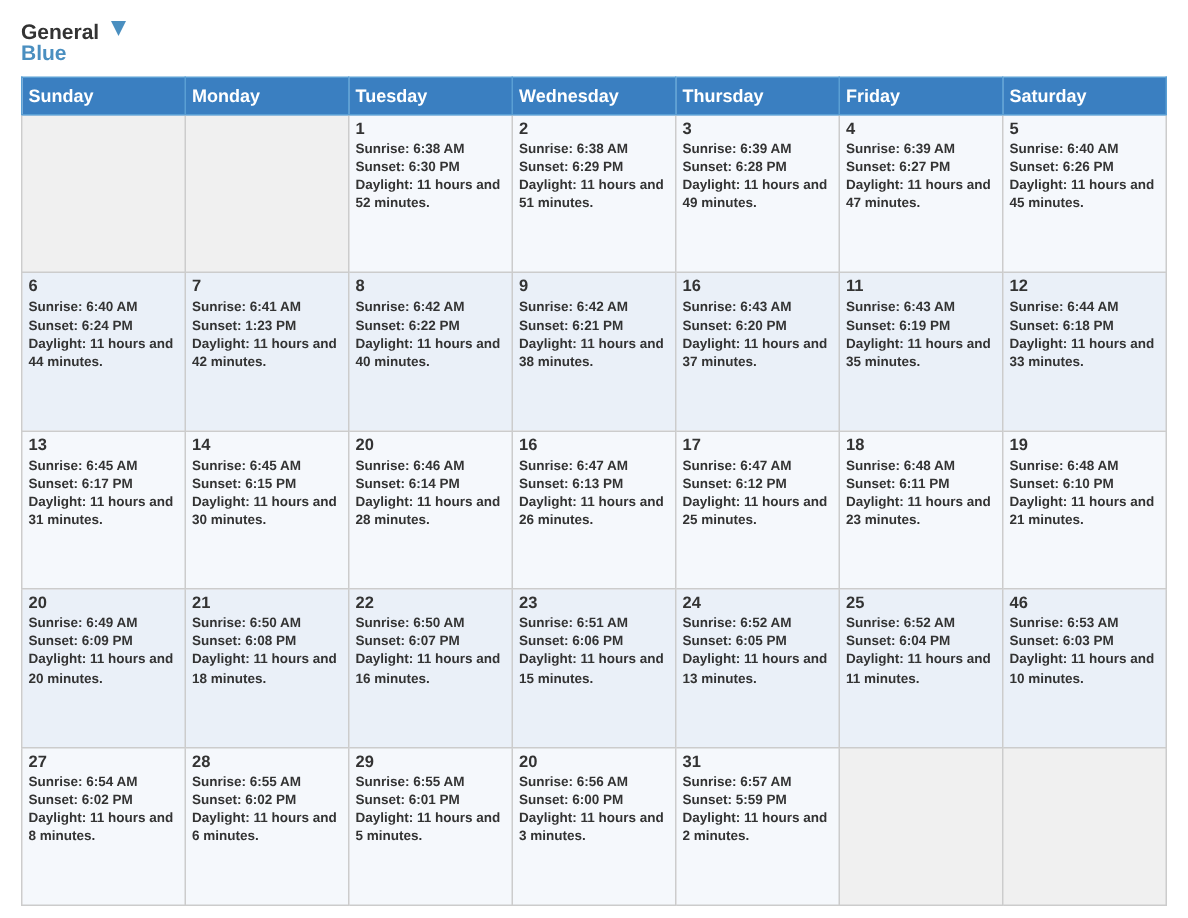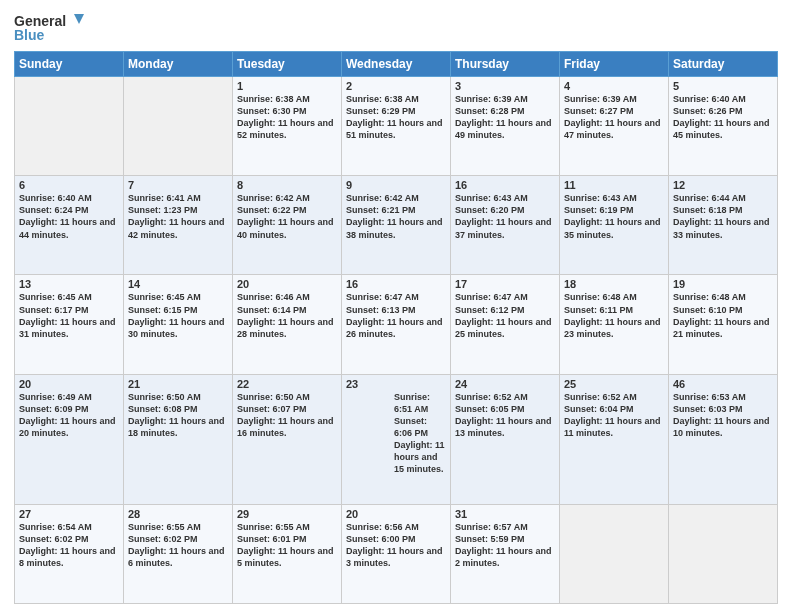--- a/index.html
+++ b/index.html
@@ -254,21 +254,21 @@
 Daylight: 11 hours and 18 minutes.</div>
           </td>
           <td>
             <span class="day-num">22</span>
             <div class="cell-info" style="white-space: pre-line;">Sunrise: 6:50 AM
 Sunset: 6:07 PM
 Daylight: 11 hours and 16 minutes.</div>
           </td>
           <td>
             <span class="day-num">23</span>
-            <div class="cell-info" style="white-space: pre-line; margin-left: 48px;">Sunrise: 6:51 AM
+            <div class="cell-info" style="white-space: pre-line;">Sunrise: 6:51 AM
 Sunset: 6:06 PM
 Daylight: 11 hours and 15 minutes.</div>
           </td>
           <td>
             <span class="day-num">24</span>
             <div class="cell-info" style="white-space: pre-line;">Sunrise: 6:52 AM
 Sunset: 6:05 PM
 Daylight: 11 hours and 13 minutes.</div>
           </td>
           <td>

